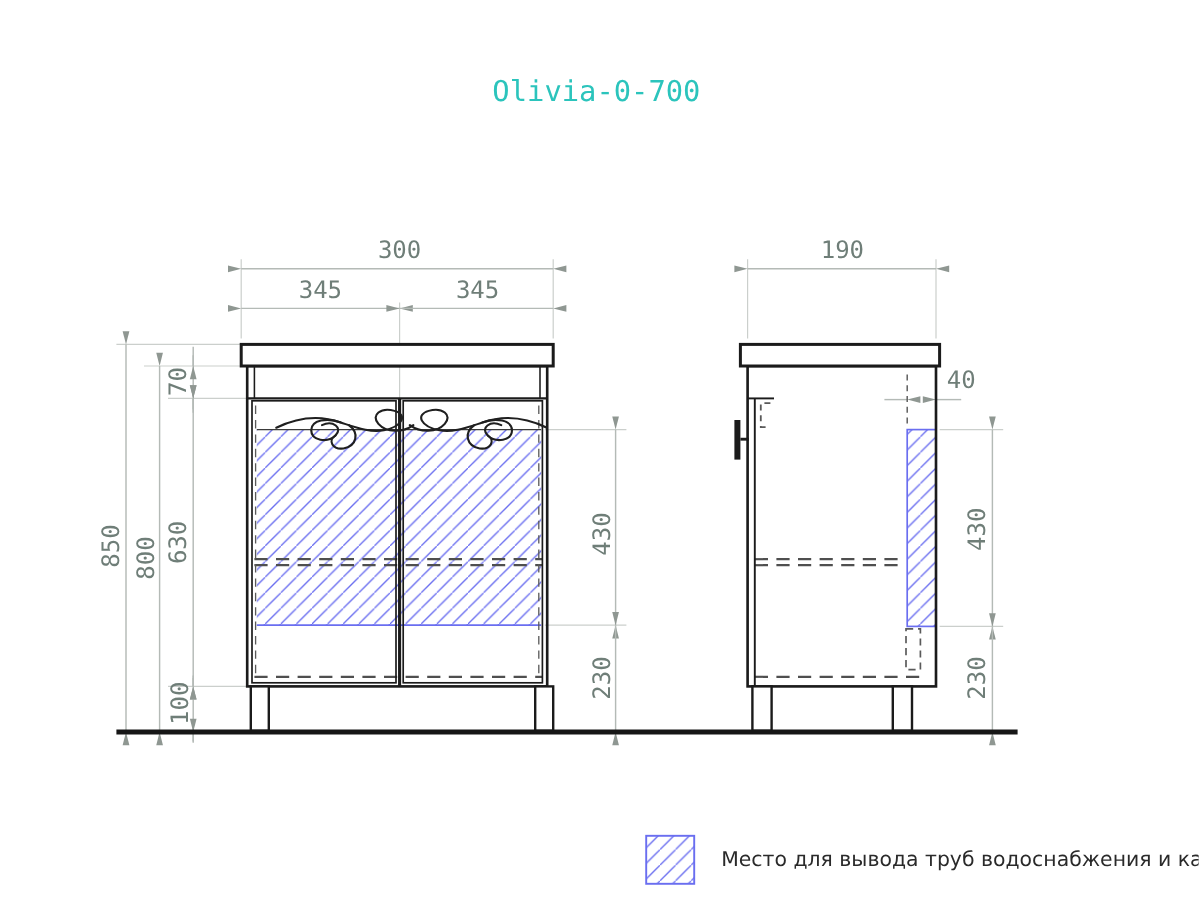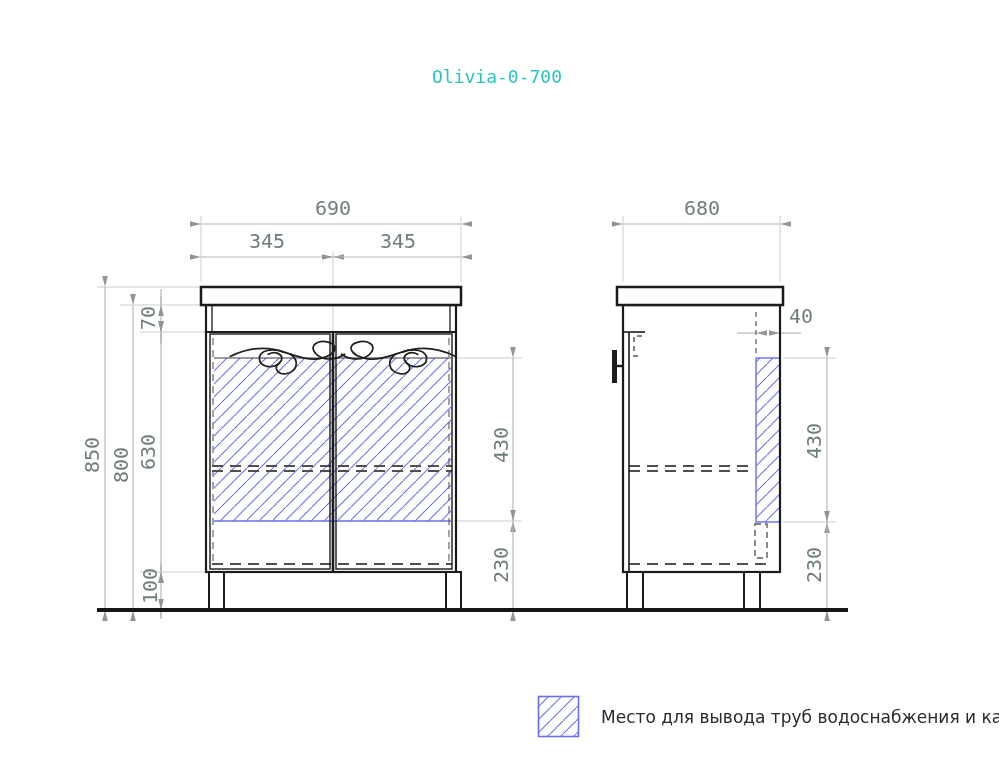--- a/index.html
+++ b/index.html
@@ -1,20 +1,20 @@
 <!DOCTYPE html>
 <html><head>
 <meta charset="utf-8">
 <style>
   html,body{margin:0;padding:0;background:#fff;}
   #stage{position:relative;width:999px;height:769px;background:#ffffff;overflow:hidden;
          font-family:"DejaVu Sans", sans-serif;}
   #drawing{position:absolute;left:0;top:0;}
   .title{position:absolute;transform:translate(-50%,-50%);color:#2bc4bc;
-         font-family:"DejaVu Sans Mono", monospace;font-size:18px;letter-spacing:0px;white-space:nowrap;}
+         font-family:"DejaVu Sans Mono", monospace;font-size:24px;letter-spacing:0px;white-space:nowrap;}
   .dim{position:absolute;transform:translate(-50%,-50%);color:#6f7e78;
        font-family:"DejaVu Sans Mono", monospace;font-size:20px;letter-spacing:0px;white-space:nowrap;line-height:1;}
   .dim.rot{transform:translate(-50%,-50%) rotate(-90deg);}
   .legend-label{position:absolute;transform:translate(0,-50%);color:#2a2a2a;
        font-family:"DejaVu Sans", sans-serif;font-size:17px;white-space:nowrap;}
   .legend-swatch{position:absolute;}
 </style>
 </head>
 <body>
 
@@ -133,24 +133,24 @@
       </g>
       <rect x="612" y="350" width="5" height="33" fill="#1b1b1b"></rect>
       <line x1="617" y1="366" x2="624" y2="366" stroke="#1b1b1b" stroke-width="2.4"></line>
     </g>
 
     <line x1="97" y1="610" x2="848" y2="610" stroke="#161616" stroke-width="4"></line>
   </svg>
 
   <div class="title" style="left:497px;top:76px">Olivia-0-700</div>
 
-  <div class="dim" style="left:333px;top:208px">690</div>
+  <div class="dim" style="left:333px;top:208px">300</div>
   <div class="dim" style="left:267px;top:241px">345</div>
   <div class="dim" style="left:398px;top:241px">345</div>
-  <div class="dim" style="left:702px;top:208px">680</div>
+  <div class="dim" style="left:702px;top:208px">190</div>
 
   <div class="dim rot" style="left:92px;top:455px">850</div>
   <div class="dim rot" style="left:121px;top:465px">800</div>
   <div class="dim rot" style="left:148px;top:318px">70</div>
   <div class="dim rot" style="left:148px;top:452px">630</div>
   <div class="dim rot" style="left:150px;top:586px">100</div>
 
   <div class="dim rot" style="left:501px;top:445px">430</div>
   <div class="dim rot" style="left:501px;top:565px">230</div>
 

